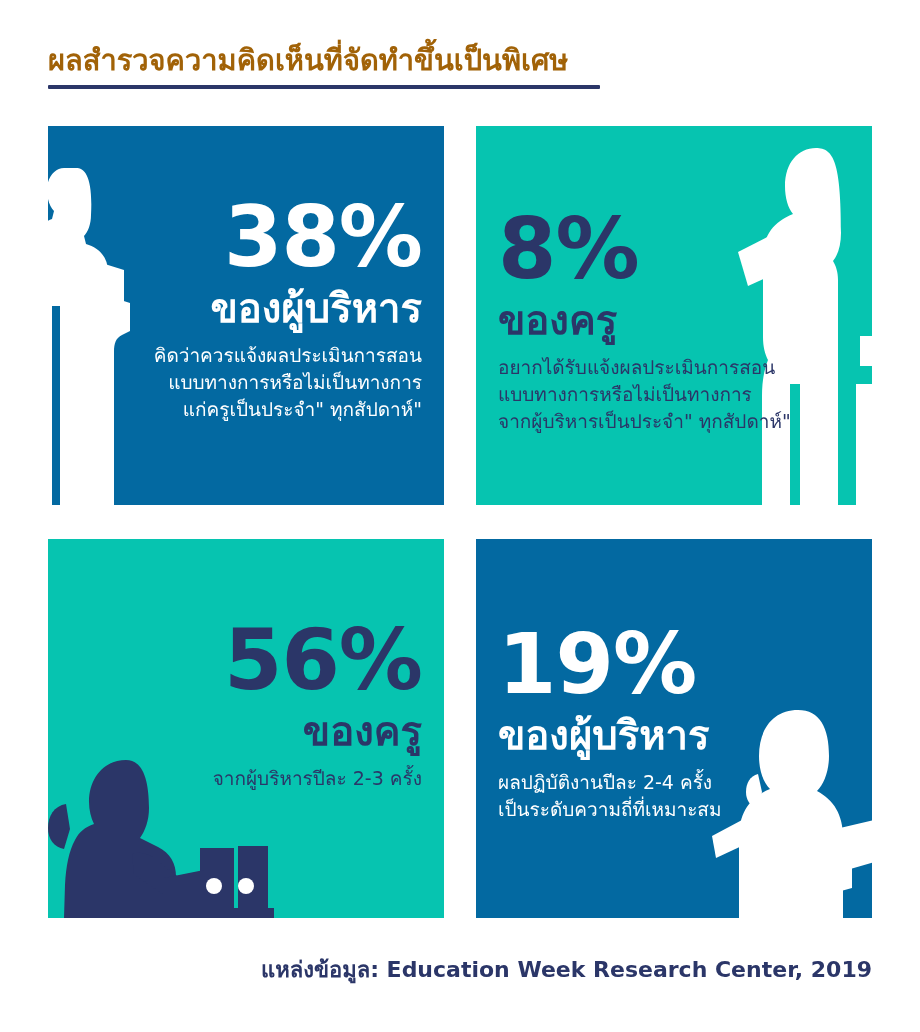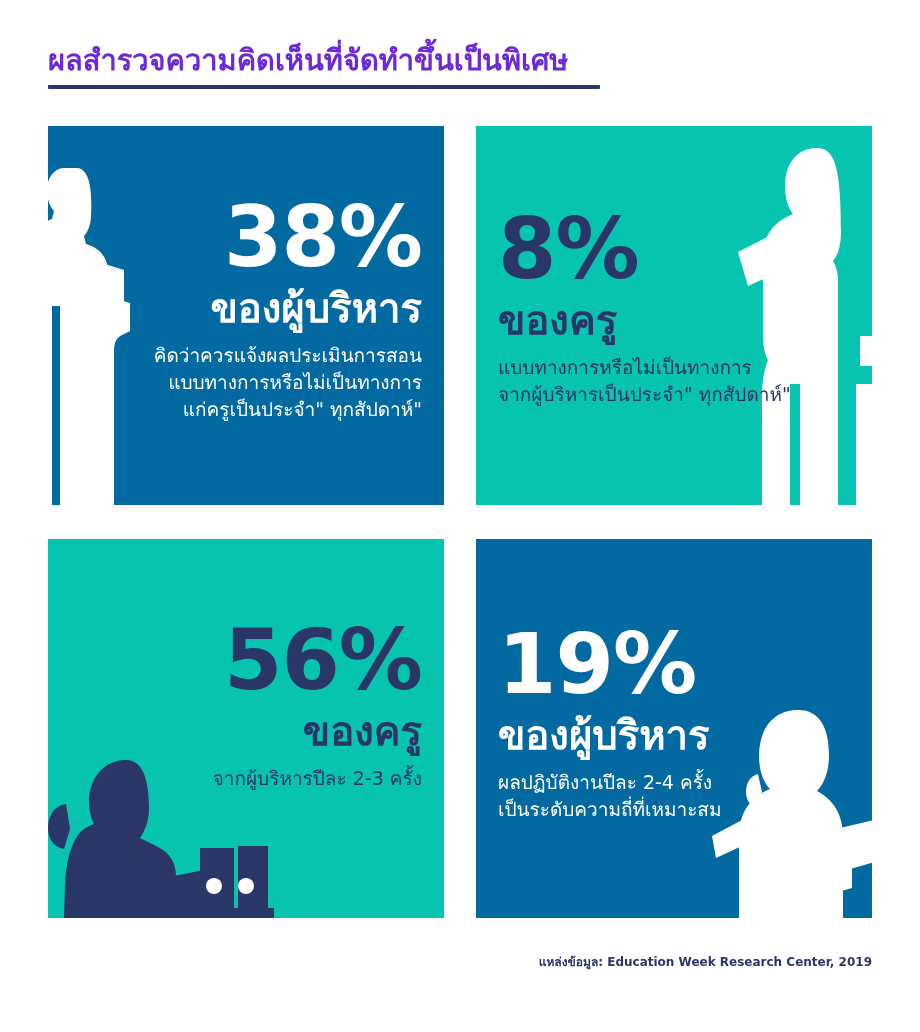--- a/index.html
+++ b/index.html
@@ -8,21 +8,21 @@
     background:#ffffff;
     font-family:"DejaVu Sans","Liberation Sans",sans-serif;
     overflow:hidden;
     position:relative;
   }
   .page{position:relative;width:920px;height:1032px;}
 
   
   .title-block{position:absolute;left:48px;top:44px;width:600px;}
   .title-text{
-    font-size:29px;font-weight:700;color:#6d28d9;
+    font-size:29px;font-weight:700;color:#a16207;
     letter-spacing:0px;line-height:1.15;white-space:nowrap;
   }
   .title-rule{
     margin-top:8px;width:552px;height:4px;background:#2b3668;border-radius:1px;
   }
 
   
   .grid{
     position:absolute;left:48px;top:126px;
     width:824px;height:792px;
@@ -62,21 +62,21 @@
 
   
   #p1 .panel-content{top:72px;right:22px;}
   #p2 .panel-content{top:84px;left:22px;}
   #p3 .panel-content{top:82px;right:22px;}
   #p4 .panel-content{top:86px;left:22px;}
 
   
   .source{
     position:absolute;right:48px;top:952px;
-    font-size:12px;font-weight:700;color:#2b3668;white-space:nowrap;
+    font-size:22px;font-weight:700;color:#2b3668;white-space:nowrap;
   }
 </style>
 </head>
 <body>
 
 <div class="page">
 
   <div class="title-block">
     <div class="title-text">ผลสำรวจความคิดเห็นที่จัดทำขึ้นเป็นพิเศษ</div>
     <div class="title-rule"></div>
@@ -110,20 +110,21 @@
             <path d="M78 0c-18 0-31 15-31 38 0 12 3 22 8 28-20 8-30 22-30 44v79c0 10 2 17 5 23-4 10-6 22-6 36v112h28V236h10v124h38V132c0-8-2-14-5-19 5-6 8-16 8-28C103 15 96 0 78 0z"></path>
             <path d="M47 80L0 104l10 34 48-22z"></path>
             <path d="M118 236h22v124h-22z"></path>
             <path d="M122 188h18v30h-18z"></path>
           </g>
         </svg>
       </div>
       <div class="panel-content align-left">
         <div class="big-pct">8%</div>
         <div class="sub-head">ของครู</div>
+        <div class="body-line">อยากได้รับแจ้งผลประเมินการสอน</div>
         <div class="body-line">แบบทางการหรือไม่เป็นทางการ</div>
         <div class="body-line">จากผู้บริหารเป็นประจำ" ทุกสัปดาห์"</div>
       </div>
     </div>
 
     <div class="panel teal on-teal" id="p3">
       <div class="silo" style="left:0px;bottom:0px;">
         <svg width="270" height="160" viewBox="0 0 270 160">
           <g fill="#2b3668">
             <path d="M78 2C56 2 41 20 41 44c0 8 2 16 5 22-9 3-15 8-19 16-6 11-9 26-10 45l-1 33h112v-41c0-14-6-24-18-30l-18-9c5-7 9-17 9-30C101 20 94 2 78 2z"></path>

